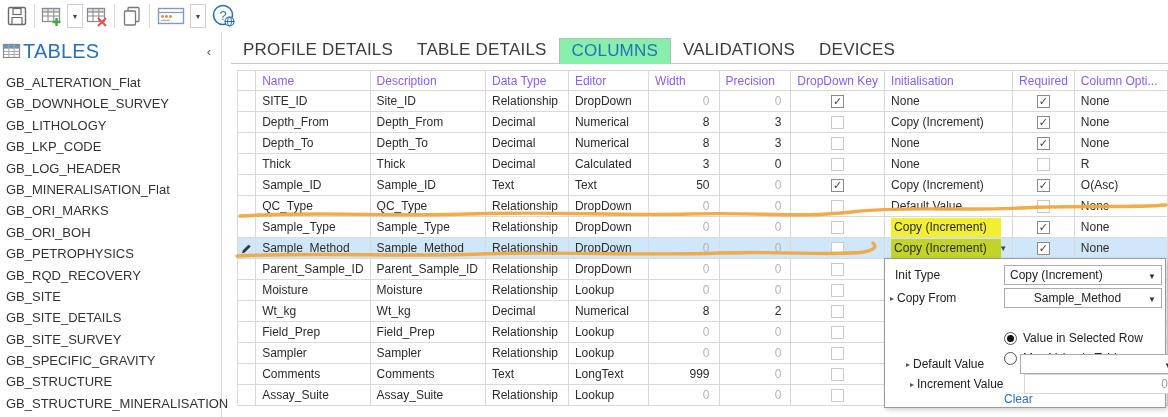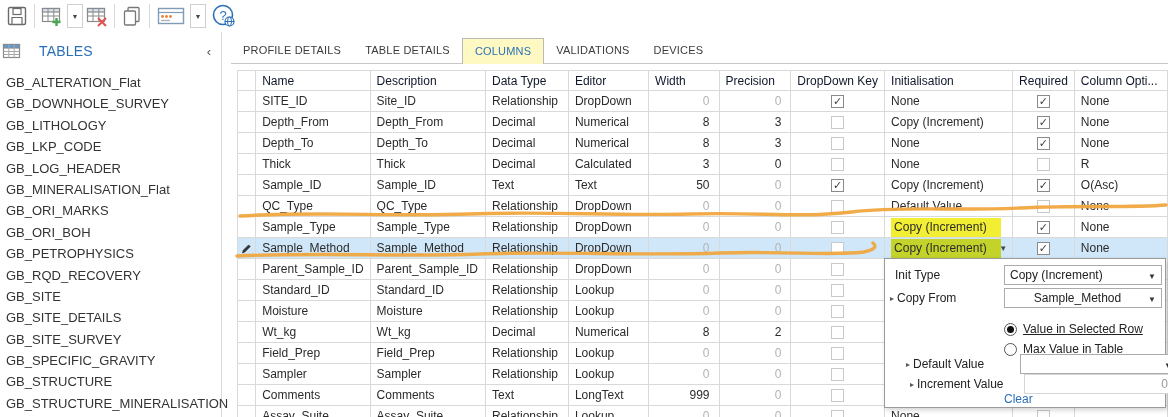--- a/index.html
+++ b/index.html
@@ -12,40 +12,40 @@
     display:flex; align-items:center; padding-left:3px; background:#fff; }
   .tbtn { width:28px; height:28px; display:flex; align-items:center; justify-content:center; cursor:pointer; }
   .tbtn.wide { width:36px; }
   .tsep { width:1px; height:24px; background:#d9d9d9; margin:0 3px; }
   .ddbtn { width:16px; height:24px; border:1px solid #cfcfcf; background:#fff;
     display:flex; align-items:center; justify-content:center; font-size:7px; color:#444; margin-left:1px; cursor:pointer; }
 
   
   .sidebar { position:absolute; left:0; top:32px; width:222px; bottom:0; border-right:1px solid #d9d9d9; }
   .sidebar-header { display:flex; align-items:center; height:26px; margin:6px 4px 2px 2px; }
-  .sidebar-title { color:var(--accent); font-size:14px; margin-left:17px; letter-spacing:.2px; }
+  .sidebar-title { color:var(--accent); font-size:20px; margin-left:1px; letter-spacing:.2px; }
   .collapse { margin-left:auto; margin-right:6px; color:#555; font-size:13px; cursor:pointer; }
   .sidebar-list { margin-top:8px; }
   .sidebar-item { height:21.4px; line-height:21.4px; font-size:13px; color:#333;
     padding-left:6px; white-space:nowrap; cursor:pointer; }
 
   
   .main { position:absolute; left:223px; top:32px; right:0; bottom:0; }
   .tabs { position:absolute; left:8px; top:6px; right:0; height:26px; display:flex;
     border-bottom:1px solid #c8c8c8; }
-  .tab { padding:0 12px; line-height:24px; height:25px; font-size:11px; color:#3c3c3c;
+  .tab { padding:0 12px; line-height:24px; height:25px; font-size:17px; color:#3c3c3c;
     letter-spacing:.2px; cursor:pointer; }
-  .tab.active { color:var(--accent); background:#fef9c3; border:1px solid #b9b9b9; border-bottom:none;
+  .tab.active { color:var(--accent); background:#86efac; border:1px solid #b9b9b9; border-bottom:none;
     height:26px; margin-bottom:-1px; }
 
   
   table.grid { position:absolute; left:14px; top:38px; border-collapse:collapse; table-layout:fixed; }
   .grid th, .grid td { border:1px solid var(--border); font-weight:normal; overflow:hidden;
     white-space:nowrap; font-size:12px; padding:0 6px; height:21px; text-align:left; color:#2b2b2b; }
-  .grid th { height:20px; color:#0f172a; background:#fff; cursor:pointer; }
+  .grid th { height:20px; color:#8b5cf6; background:#fff; cursor:pointer; }
   .grid td.num { text-align:right; padding-right:9px; }
   .grid td.gray { color:#b4b4b4; }
   .grid td.center { text-align:center; padding:0; }
   .grid tr.selected td { background:var(--selection); }
   .cb { display:inline-block; width:13px; height:13px; border:1px solid #c9c9c9; background:#fff;
     font-size:11px; line-height:11px; color:#3e3e3e; text-align:center; vertical-align:middle; cursor:pointer; }
   .cb.checked { border-color:#8a8a8a; }
   .hl { padding:2px 14px 3px 3px; }
   .hl-yellow { background:var(--hl-yellow); }
   .hl-green { background:var(--hl-green); }
@@ -55,21 +55,21 @@
   
   .popup { position:absolute; left:661px; top:226px; width:282px; height:150px; background:#fff;
     border:1px solid #9a9a9a; box-shadow:2px 2px 5px rgba(0,0,0,.18); z-index:5; font-size:12px; color:#222; }
   .prow { position:absolute; left:0; width:100%; height:20px; }
   .plabel { position:absolute; left:10px; top:3px; }
   .plabel.exp { left:5px; }
   .exp-glyph { font-size:8px; color:#555; margin-right:3px; vertical-align:1px; }
   .combo { position:absolute; left:119px; top:0; width:158px; height:20px; border:1px solid #ababab;
     background:#fff; padding:2px 16px 0 5px; cursor:pointer; }
   .combo .arrow { position:absolute; right:5px; top:6px; font-size:8px; color:#333; }
-  .radio { position:absolute; left:119px; top:11px; display:flex; align-items:center; cursor:pointer;text-decoration:underline; }
+  .radio { position:absolute; left:119px; top:20px; display:flex; align-items:center; cursor:pointer; }
   .radio .circle { width:13px; height:13px; border:1px solid #555; border-radius:50%; margin-right:6px;
     display:flex; align-items:center; justify-content:center; }
   .radio .dot { width:7px; height:7px; border-radius:50%; background:#111; }
   .spin { position:absolute; left:119px; top:0; width:158px; height:20px; border:1px solid #d6d6d6;
     background:#fff; display:flex; align-items:center; justify-content:flex-end; color:#9a9a9a; padding-right:3px; }
   .spin .arrows { display:flex; flex-direction:column; margin-left:4px; font-size:6px; line-height:6px; color:#777; cursor:pointer; }
   .clear-link { position:absolute; left:119px; top:133px; color:var(--accent); cursor:pointer; }
 
   
   .overlay { position:absolute; left:0; top:0; width:1168px; height:417px; pointer-events:none; z-index:9; }
@@ -323,33 +323,20 @@
           <td>DropDown</td>
           <td class="num gray">0</td>
           <td class="num gray">0</td>
           <td class="center"><span class="cb"></span></td>
           <td class="initcell"></td>
           <td class="center"></td>
           <td></td>
         </tr>
         <tr>
           <td class="center"></td>
-          <td>Standard_ID</td>
-          <td>Standard_ID</td>
-          <td>Relationship</td>
-          <td>Lookup</td>
-          <td class="num gray">0</td>
-          <td class="num gray">0</td>
-          <td class="center"><span class="cb"></span></td>
-          <td class="initcell"></td>
-          <td class="center"></td>
-          <td></td>
-        </tr>
-        <tr>
-          <td class="center"></td>
           <td>Moisture</td>
           <td>Moisture</td>
           <td>Relationship</td>
           <td>Lookup</td>
           <td class="num gray">0</td>
           <td class="num gray">0</td>
           <td class="center"><span class="cb"></span></td>
           <td class="initcell"></td>
           <td class="center"></td>
           <td></td>

